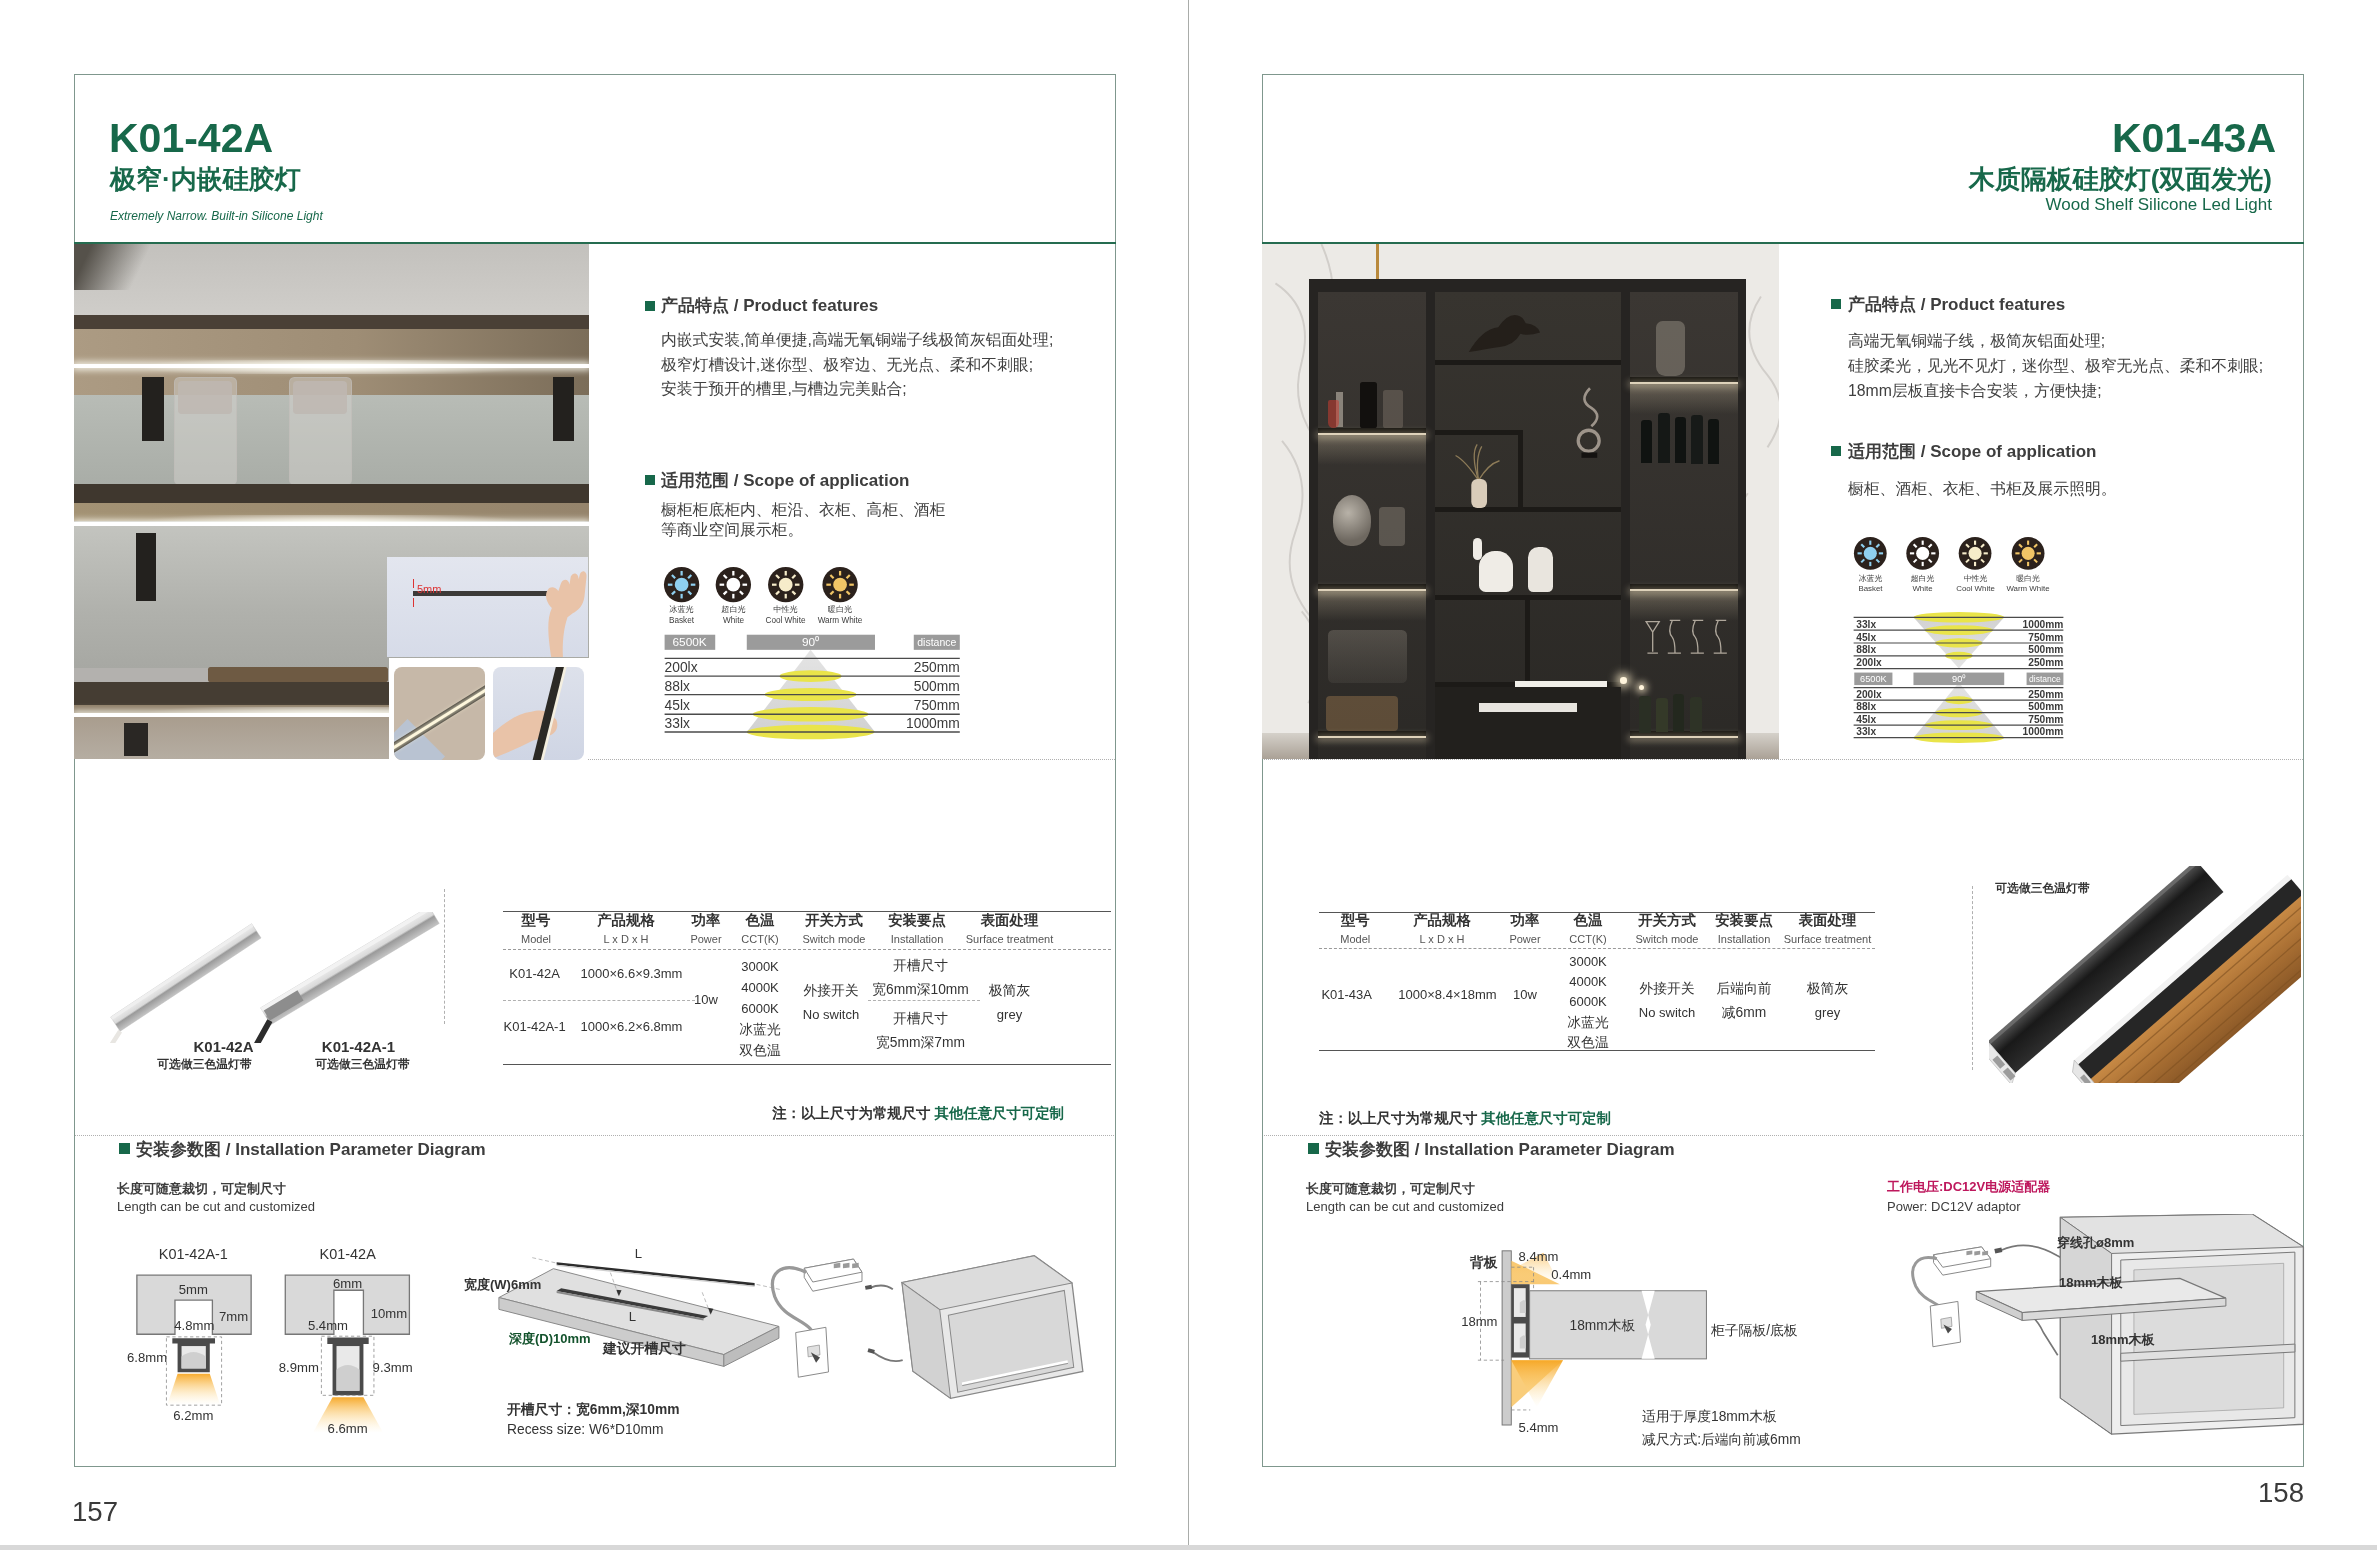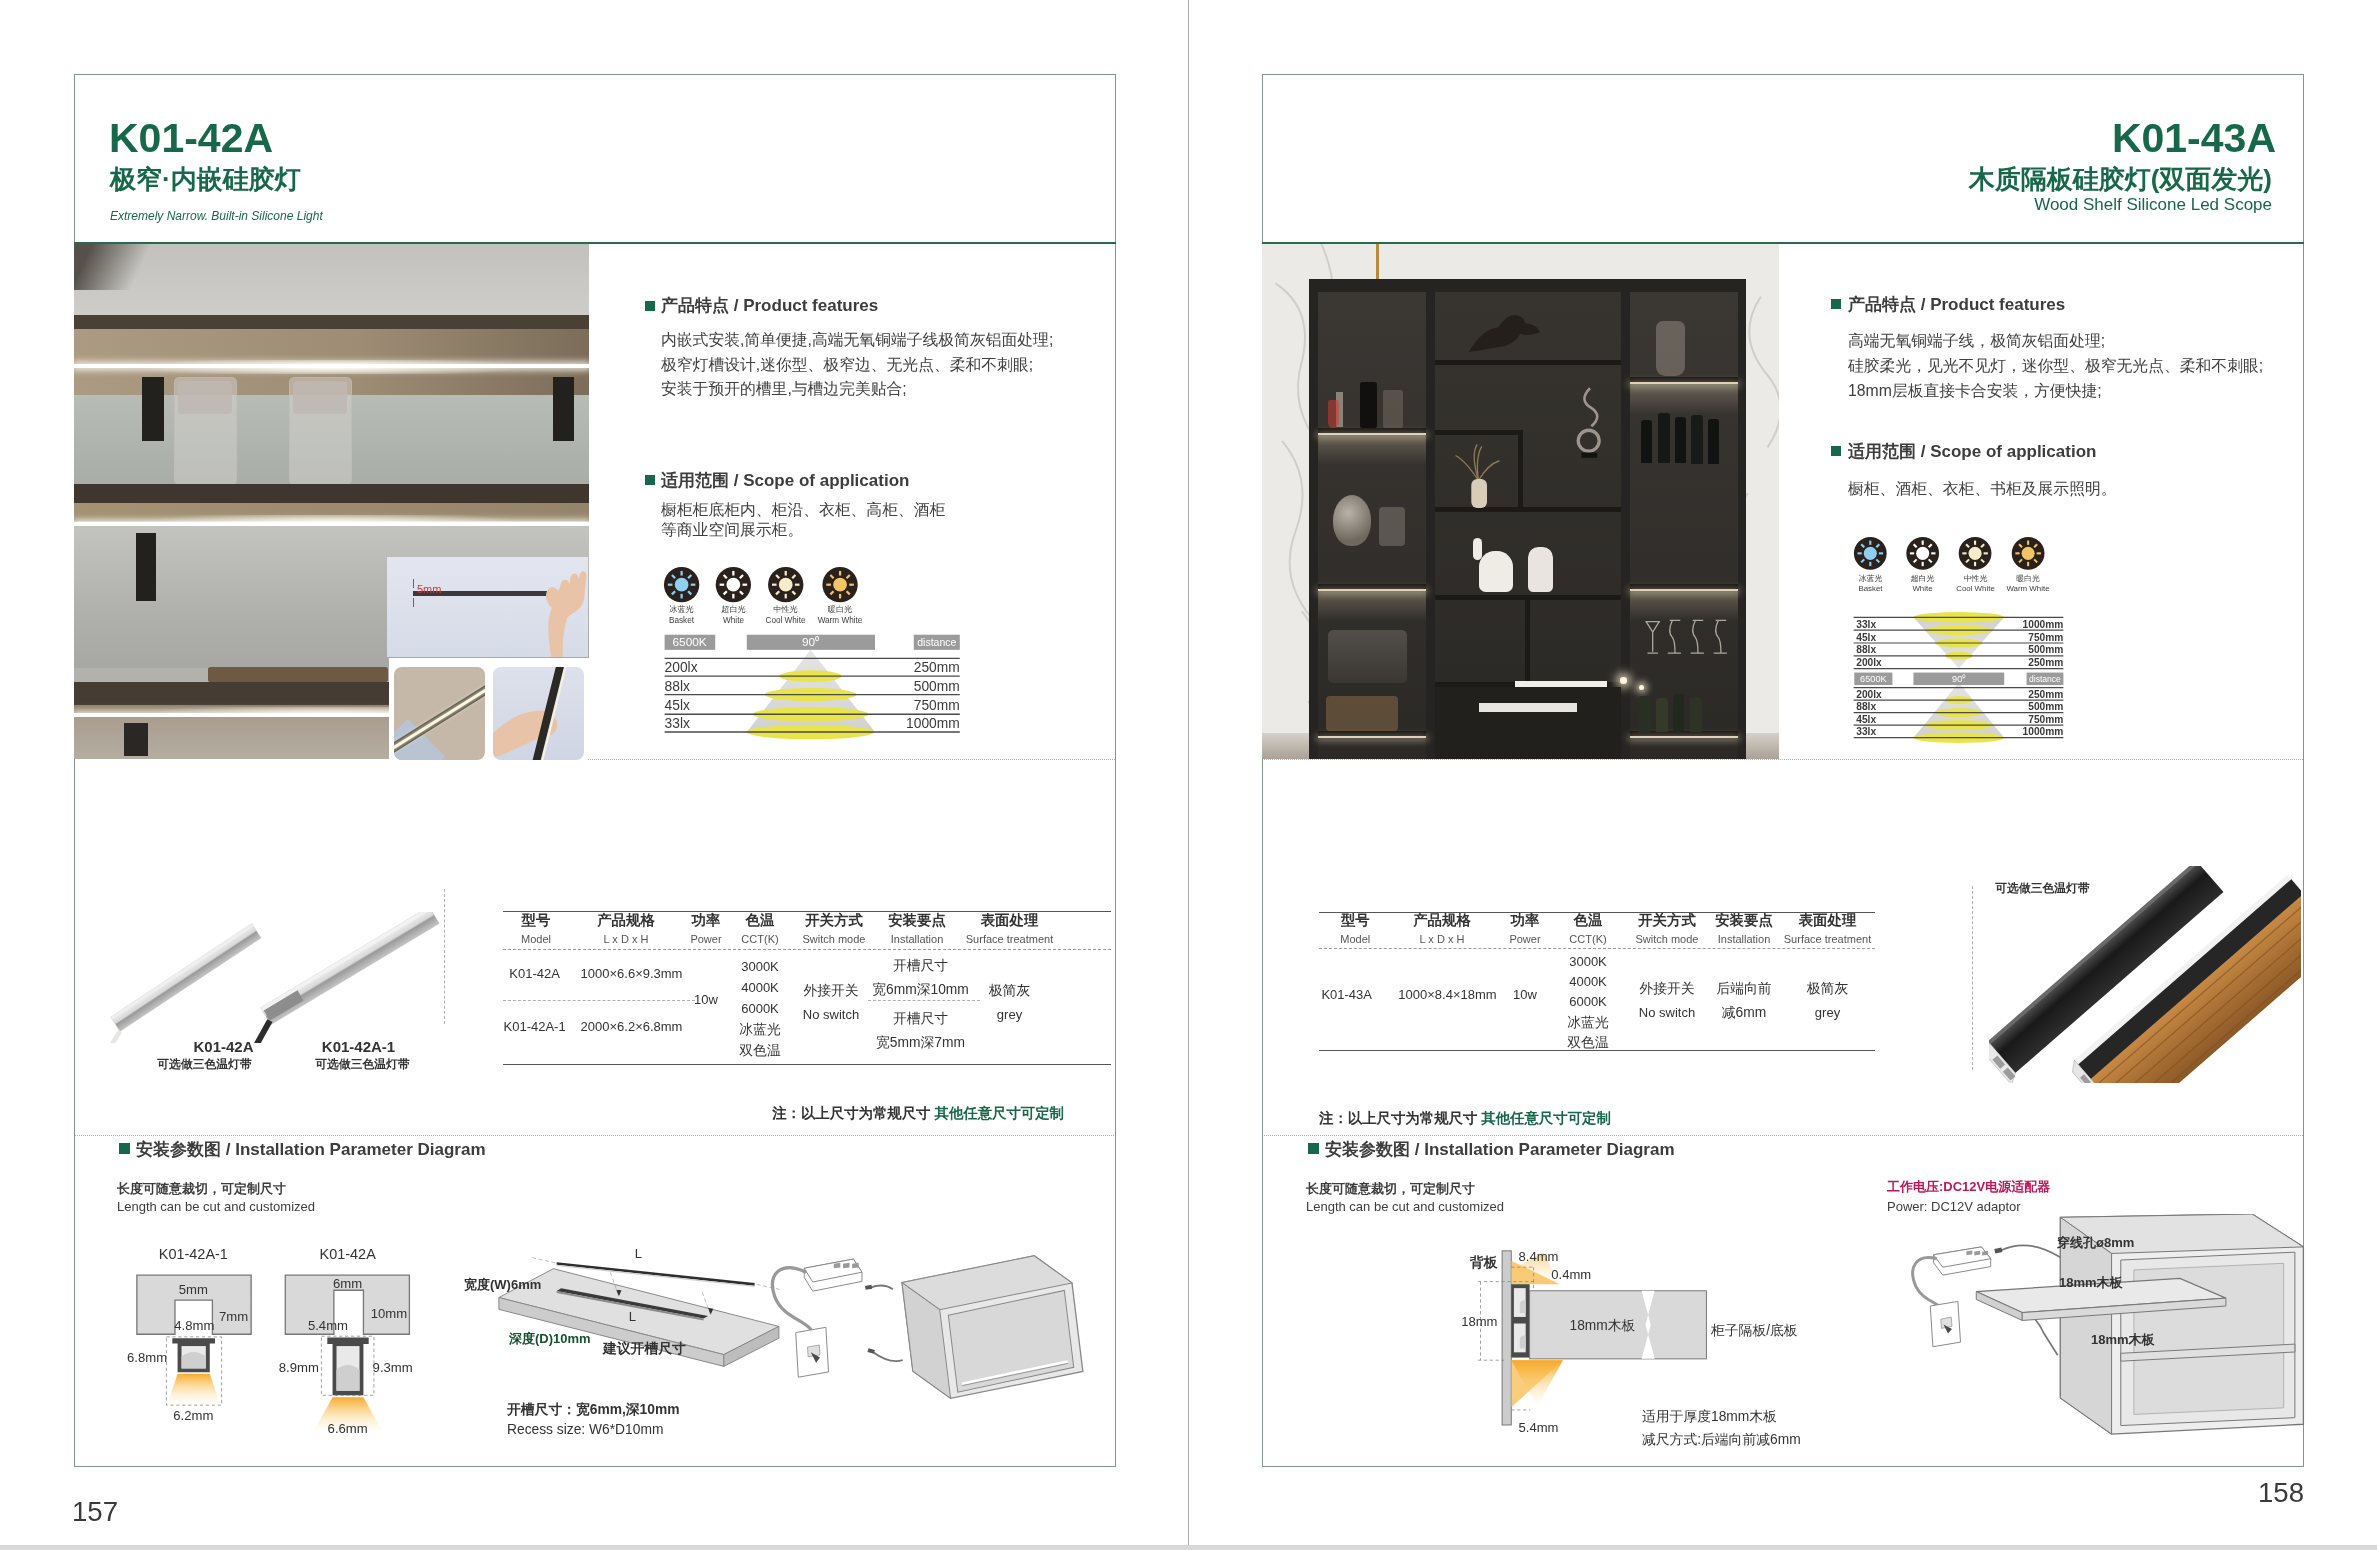--- a/index.html
+++ b/index.html
@@ -274,21 +274,21 @@
   <div class="abs" style="left:454px;top:0;width:105px;text-align:center;font-size:14.4px;font-weight:bold;color:#333;line-height:17.7px;">表面处理<br><span style="font-size:11px;font-weight:normal;color:#555;">Surface treatment</span></div>
 </div>
 
 <div class="abs" style="left:503px;top:1000px;width:192px;border-top:1.3px dashed #b0b0b0;"></div>
 <div class="abs" style="left:868px;top:1000px;width:112px;border-top:1.3px dashed #b0b0b0;"></div>
 
 <div class="abs" style="left:503px;top:949px;width:608px;height:116px;font-size:13px;color:#333;">
   <div class="abs" style="left:-7.9px;top:17px;width:79px;text-align:center;">K01-42A</div>
   <div class="abs" style="left:63px;top:17px;width:131px;text-align:center;">1000×6.6×9.3mm</div>
   <div class="abs" style="left:-7.9px;top:70px;width:79px;text-align:center;">K01-42A-1</div>
-  <div class="abs" style="left:63px;top:70px;width:131px;text-align:center;">2000×6.2×6.8mm</div>
+  <div class="abs" style="left:63px;top:70px;width:131px;text-align:center;">1000×6.2×6.8mm</div>
   <div class="abs" style="left:167px;top:43px;width:72px;text-align:center;">10w</div>
   <div class="abs" style="left:221px;top:6.6px;width:72px;text-align:center;line-height:21px;">3000K<br>4000K<br>6000K<br><span style="font-size:13.8px;">冰蓝光</span><br><span style="font-size:13.8px;">双色温</span></div>
   <div class="abs" style="left:282px;top:30px;width:92px;text-align:center;line-height:24px;font-size:13.8px;">外接开关<br><span style="font-size:13px;">No switch</span></div>
   <div class="abs" style="left:352px;top:5.3px;width:131px;text-align:center;line-height:24px;font-size:13.8px;">开槽尺寸<br>宽6mm深10mm</div>
   <div class="abs" style="left:352px;top:58px;width:131px;text-align:center;line-height:24px;font-size:13.8px;">开槽尺寸<br>宽5mm深7mm</div>
   <div class="abs" style="left:454px;top:30px;width:105px;text-align:center;line-height:24px;font-size:13.8px;">极简灰<br><span style="font-size:13px;">grey</span></div>
 </div>
 
 <div class="abs" style="left:525px;top:1104px;width:539px;text-align:right;font-size:14.4px;font-weight:bold;color:#333;">注：以上尺寸为常规尺寸 <span class="green">其他任意尺寸可定制</span></div>
 
@@ -422,21 +422,21 @@
 <div class="abs" style="left:72px;top:1496px;font-size:27.6px;color:#3a3a3a;">157</div>
 
 <div class="abs" style="left:1262px;top:74px;width:1042px;height:1393px;border:1.3px solid #7f978d;box-sizing:border-box;"></div>
 
 <div class="abs" style="left:1262px;top:242px;width:1042px;height:2px;background:#256c50;"></div>
 
 <div class="abs green" style="left:1948px;top:118px;width:328px;text-align:right;font-size:41px;font-weight:bold;line-height:1;">K01-43A</div>
 
 <div class="abs green" style="left:1813px;top:166px;width:459px;text-align:right;font-size:26px;font-weight:bold;line-height:1;">木质隔板硅胶灯(双面发光)</div>
 
-<div class="abs green" style="left:1813px;top:196px;width:459px;text-align:right;font-size:17px;line-height:1;">Wood Shelf Silicone Led Scope</div>
+<div class="abs green" style="left:1813px;top:196px;width:459px;text-align:right;font-size:17px;line-height:1;">Wood Shelf Silicone Led Light</div>
 
 <div class="abs" style="left:1262px;top:244px;width:517px;height:515px;overflow:hidden;background:#eceae6;">
 
   <svg class="abs" style="left:0;top:0;" width="517" height="515" viewBox="0 0 787 785">
     <g stroke="#cfccc7" stroke-width="3" fill="none" opacity="0.9">
       <path d="M20 60 q60 40 40 120 q-20 70 30 130"></path>
       <path d="M90 0 q40 90 -10 160"></path>
       <path d="M30 300 q50 60 20 140 q-25 70 25 130"></path>
       <path d="M760 80 q-40 60 10 120 q40 50 0 110"></path>
       <path d="M740 380 q-50 70 -10 150"></path>

